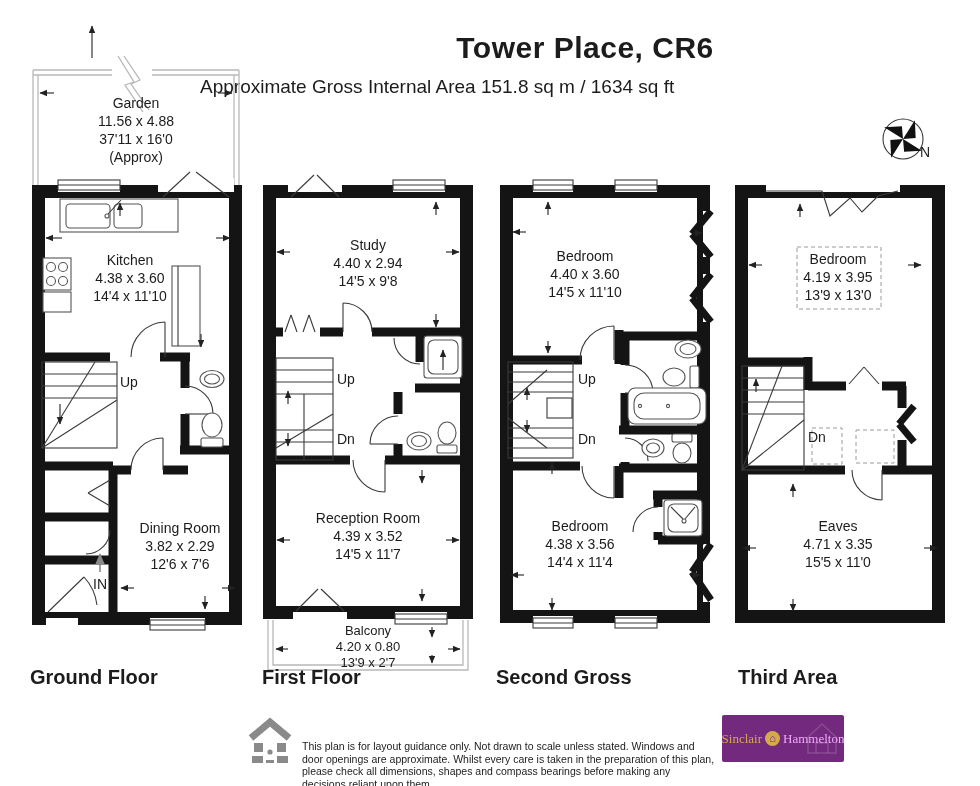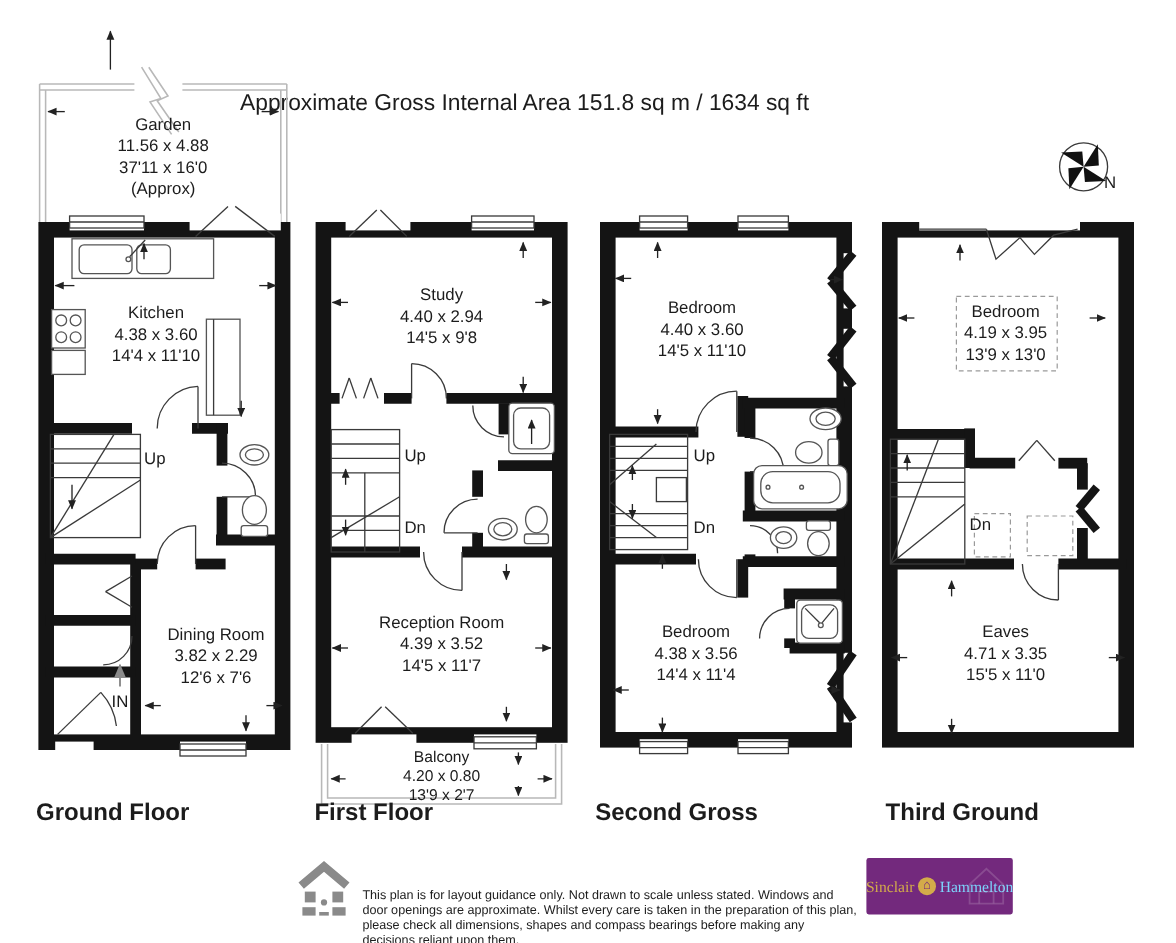--- a/index.html
+++ b/index.html
@@ -34,20 +34,21 @@
   .logo .word{font-family:"Liberation Serif",serif;font-size:13px;}
   .badge{width:15px;height:15px;border-radius:50%;display:flex;align-items:center;
          justify-content:center;font-size:11px;line-height:15px;flex:0 0 auto;}
   .wm{position:absolute;right:2px;top:2px;opacity:.35;}
 </style>
 </head>
 <body>
 
 <div class="canvas">
 
+  <div class="title">Tower Place, CR6</div>
   <div class="subtitle">Approximate Gross Internal Area 151.8 sq m / 1634 sq ft</div>
 
   <svg class="plan" width="980" height="786" viewBox="0 0 980 786">
     <defs>
       <marker id="ah" markerWidth="9" markerHeight="8" refX="6.5" refY="3" orient="auto">
         <path d="M0,0 L7,3 L0,6 Z" fill="#222"></path>
       </marker>
       <marker id="ahg" markerWidth="9" markerHeight="8" refX="6.5" refY="3" orient="auto">
         <path d="M0,0 L7,3 L0,6 Z" fill="#8a8a8a"></path>
       </marker>
@@ -513,40 +514,40 @@
         <path d="M0 0 L3 22 L-9 9 Z"></path>
         <path d="M0 0 L-22 3 L-9 -9 Z"></path>
       </g>
       <text class="sm" x="920" y="157">N</text>
     </g>
   </svg>
 
   <div class="floor-label" style="left:30px">Ground Floor</div>
   <div class="floor-label" style="left:262px">First Floor</div>
   <div class="floor-label" style="left:496px">Second Gross</div>
-  <div class="floor-label" style="left:738px">Third Ground</div>
+  <div class="floor-label" style="left:738px">Third Area</div>
 
   <svg class="plan" style="left:246px;top:716px;position:absolute" width="48" height="50" viewBox="0 0 48 50">
     <polyline points="5,22 24,6 43,22" fill="none" stroke="#8a8a8a" stroke-width="7"></polyline>
     <rect x="8" y="27" width="9" height="9" fill="#8a8a8a"></rect>
     <rect x="31" y="27" width="9" height="9" fill="#8a8a8a"></rect>
     <rect x="6" y="40" width="11" height="7" fill="#8a8a8a"></rect>
     <rect x="31" y="40" width="11" height="7" fill="#8a8a8a"></rect>
     <rect x="20" y="44" width="8" height="3" fill="#8a8a8a"></rect>
     <circle cx="24" cy="36" r="2.6" fill="#8a8a8a"></circle>
   </svg>
 
   <div class="disclaimer">
     <span>This plan is for layout guidance only. Not drawn to scale unless stated. Windows and door openings are approximate. Whilst every care is taken in the preparation of this plan, please check all dimensions, shapes and compass bearings before making any decisions reliant upon them.</span>
     <div class="produced">Produced By Planpix</div>
   </div>
 
   <div class="logo" style="background: rgb(115, 41, 125);">
     <span class="word" style="color: rgb(211, 171, 74);">Sinclair</span>
     <span class="badge" style="background: rgb(211, 171, 74); color: rgb(115, 41, 125);">⌂</span>
-    <span class="word" style="color: #7dd3fc;">Hammelton</span>
+    <span class="word" style="color: #f0abfc;">Hammelton</span>
     <svg class="wm" width="40" height="42" viewBox="0 0 40 42">
       <path d="M6 20 L20 7 L34 20 V36 H6 Z" fill="none" stroke="rgba(255,255,255,0.45)" stroke-width="1.5"></path>
       <path d="M14 36 V26 H26 V36" fill="none" stroke="rgba(255,255,255,0.45)" stroke-width="1.5"></path>
     </svg>
   </div>
 
 </div>
 
 </body></html>

